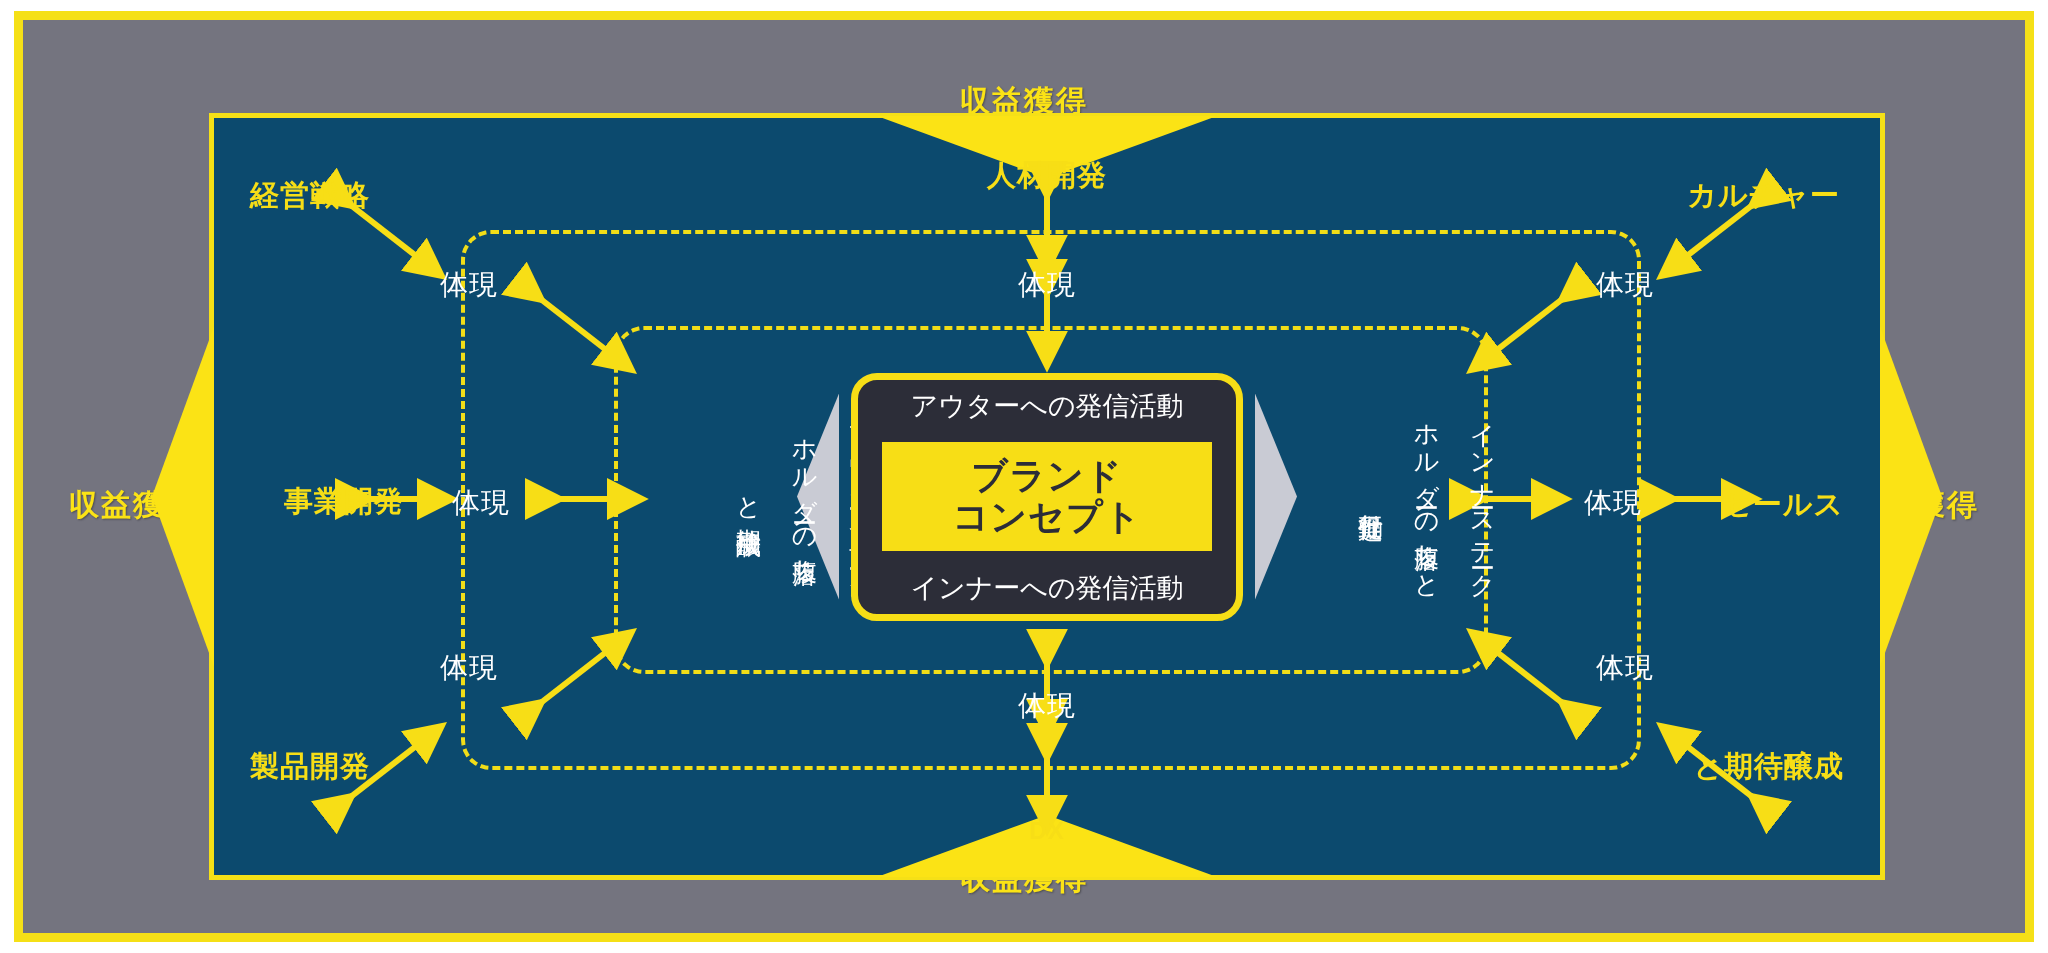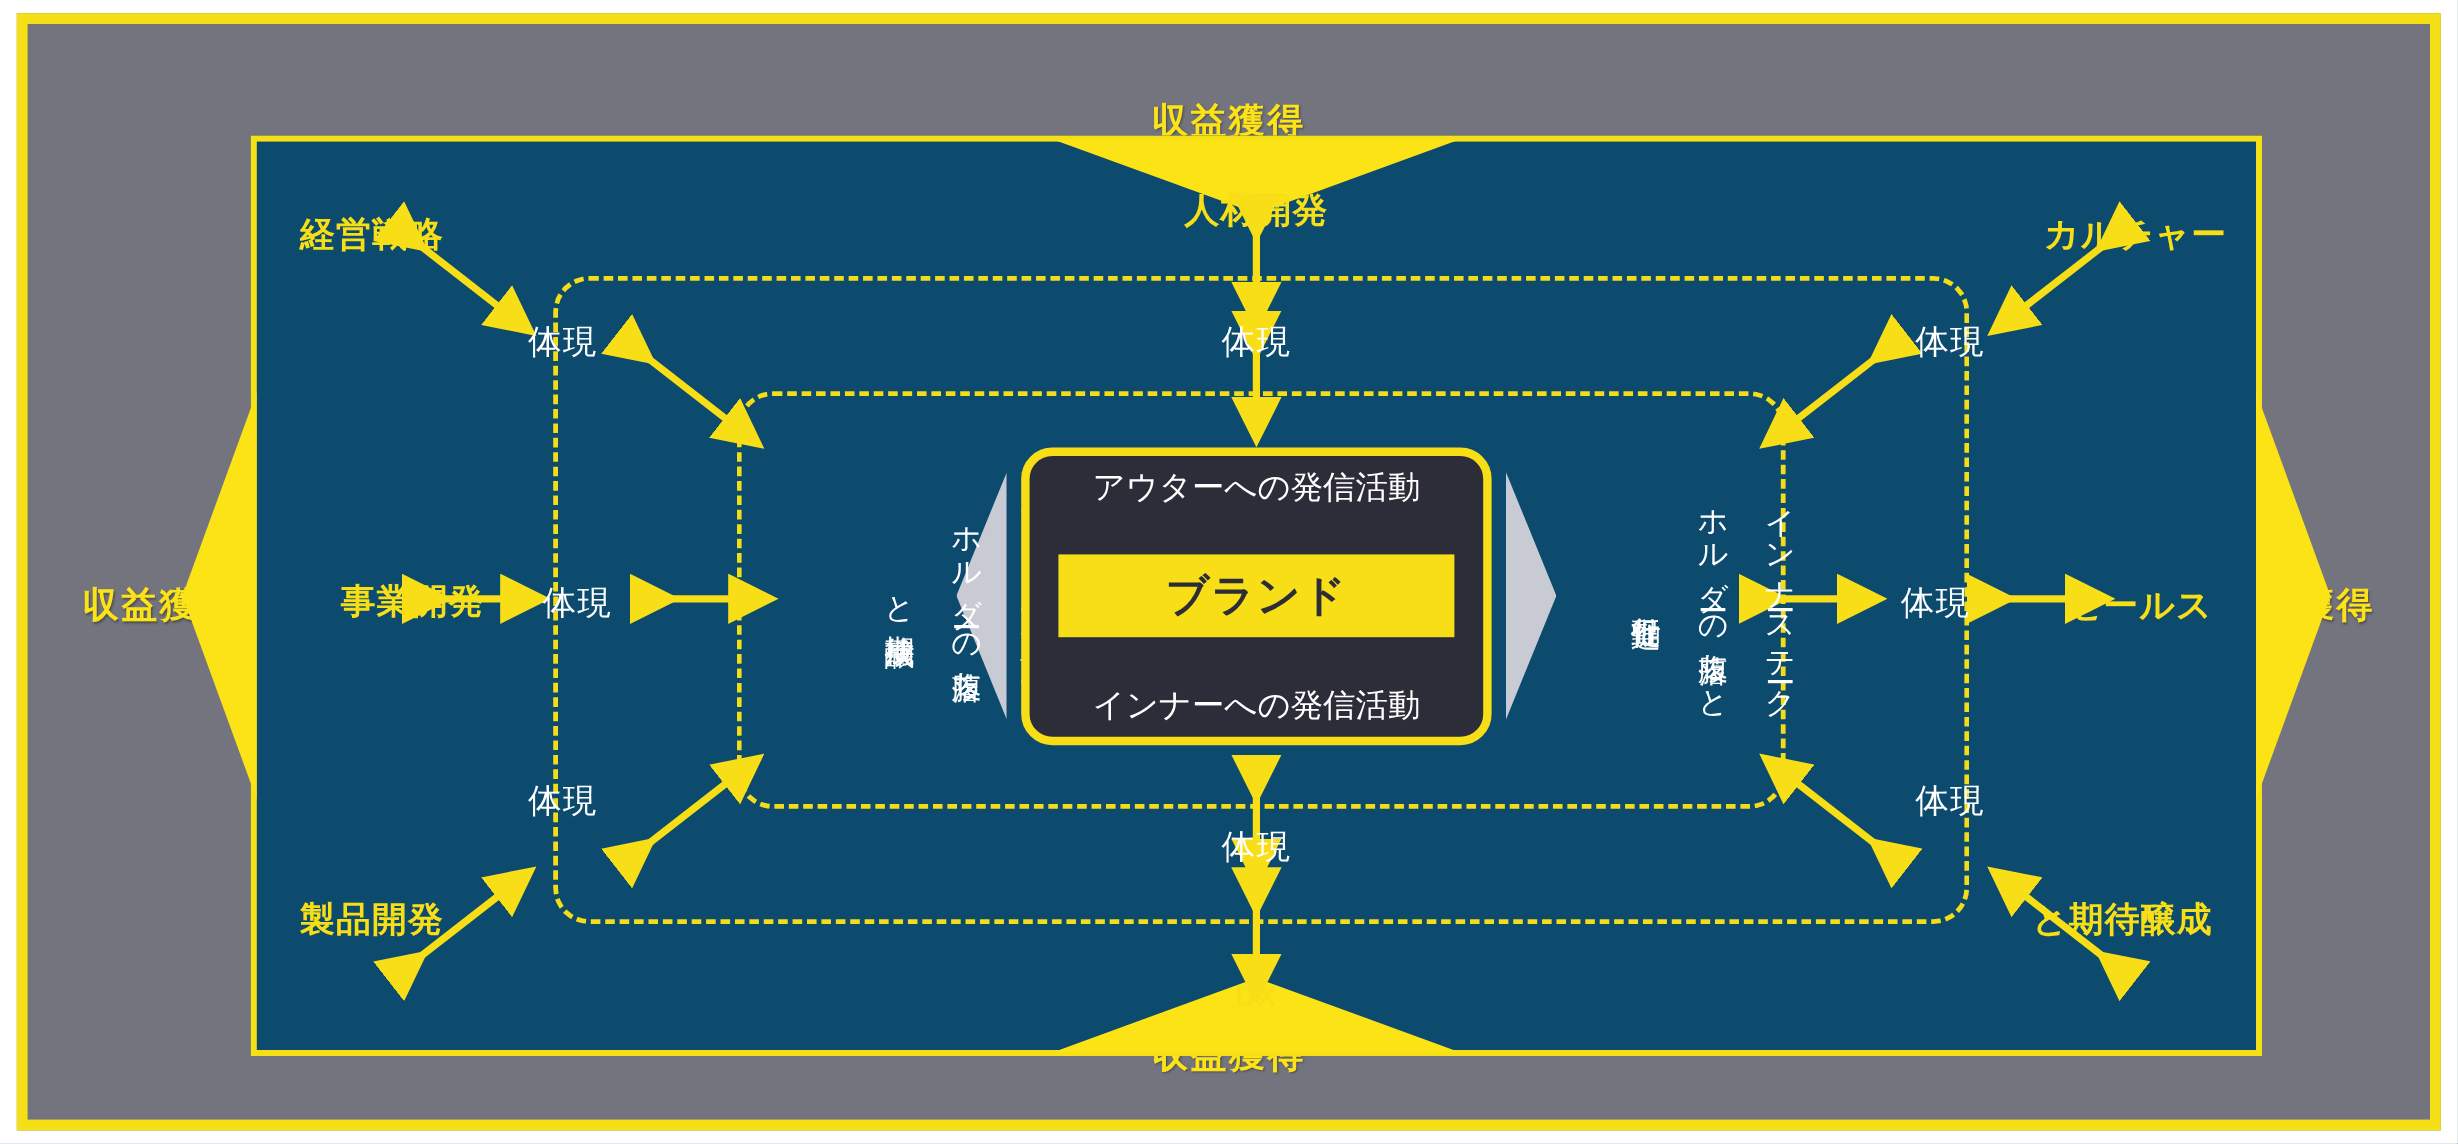--- a/index.html
+++ b/index.html
@@ -165,21 +165,21 @@
         </g>
       </svg>
 
       <div class="dept" style="left:50%;transform:translateX(-50%);top:38px;">人材開発</div>
       <div class="dept" style="left:50%;transform:translateX(-50%);bottom:30px;font-size:24px;">DX</div>
 
       <div class="dept" style="left:36px;top:58px;">経営戦略</div>
       <div class="dept" style="left:36px;top:364px;margin-left:34px;">事業開発</div>
       <div class="dept" style="left:36px;bottom:88px;">製品開発</div>
 
-      <div class="dept" style="right:24px;top:58px;text-align:right;">カルチャー</div>
+      <div class="dept" style="right:40px;top:58px;text-align:right;">カルチャー</div>
       <div class="dept" style="right:36px;top:344px;margin-top:23px;">セールス</div>
       <div class="dept" style="right:36px;bottom:88px;">と期待醸成</div>
 
       <div class="taigen" style="left:226px;top:148px;">体現</div>
       <div class="taigen" style="left:50%;transform:translateX(-50%);top:148px;">体現</div>
       <div class="taigen" style="right:226px;top:148px;">体現</div>
 
       <div class="taigen" style="left:238px;top:366px;">体現</div>
       <div class="taigen" style="right:238px;top:366px;">体現</div>
 
@@ -199,19 +199,20 @@
       <div class="vtext vtext-right">
         <span class="vcol">インナーステーク</span>
         <span class="vcol">ホルダーの腹落ちと</span>
         <span class="vcol">行動促進</span>
       </div>
 
       <div class="center-box">
         <div class="cb-line">アウターへの発信活動</div>
         <div class="brand-chip">
           <div>ブランド</div>
+          <div>コンセプト</div>
         </div>
         <div class="cb-line">インナーへの発信活動</div>
       </div>
 
     </div>
   </div>
 </div>
 
 </body></html>

